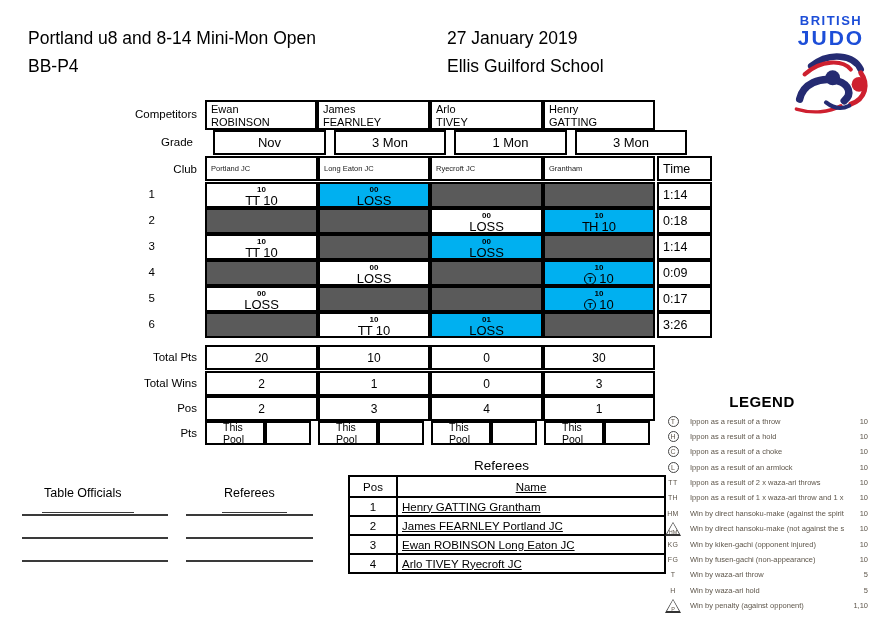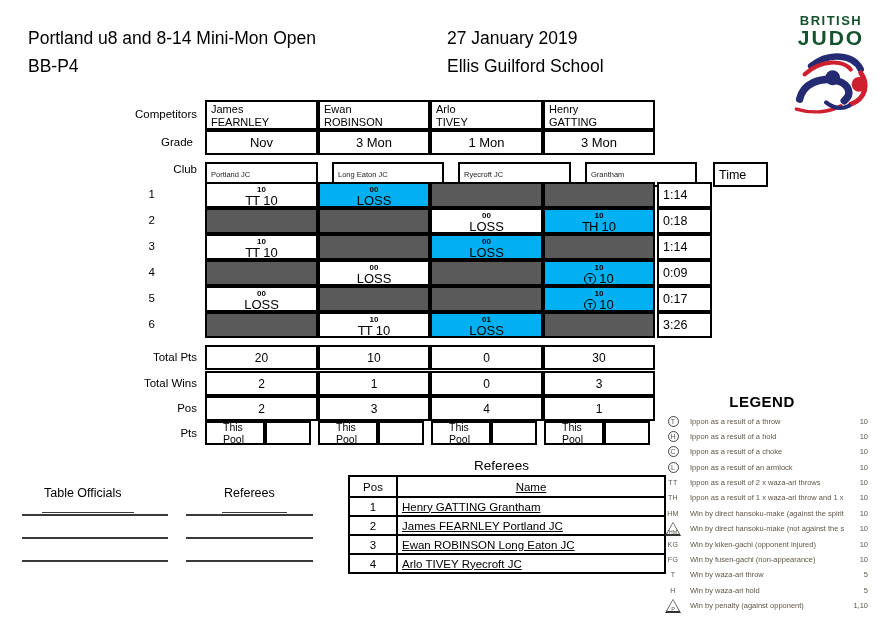--- a/index.html
+++ b/index.html
@@ -6,21 +6,21 @@
   .sheet{position:relative;width:891px;height:630px;background:#fff;
          font-family:"Liberation Sans",sans-serif;color:#000;overflow:hidden;}
   .abs{position:absolute;}
   .band{position:absolute;display:flex;align-items:stretch;}
   .cell{box-sizing:border-box;border:2px solid #000;background:#fff;overflow:hidden;}
   .c1{width:113px}.c2{width:112px}.c3{width:113px}.c4{width:112px}
   .ct{width:55px;margin-left:2px;}
   .grey{background:#5a5a5a;}
   .cyan{background:#00b0f0;}
   .namecell{padding:1px 4px;font-size:11px;line-height:13px;}
-  .gradecell{display:flex;align-items:center;justify-content:center;font-size:13px;}
+  .gradecell{display:flex;align-items:center;justify-content:center;font-size:13px;margin-left:8px;}
   .clubcell{display:flex;align-items:center;padding-left:4px;font-size:7.5px;color:#222;}
   .timecell{display:flex;align-items:center;padding-left:4px;font-size:12.5px;}
   .mcell{display:flex;flex-direction:column;align-items:center;justify-content:flex-start;}
   .sup{font-size:8px;line-height:9px;height:9px;margin-top:1px;font-weight:bold;}
   .main{font-size:13px;line-height:14px;display:flex;align-items:center;}
   .code{letter-spacing:-1px;margin-right:4px;}
   .circ-sm{display:inline-block;width:12px;height:12px;border:1.5px solid #000;border-radius:50%;
            font-size:8px;line-height:12px;text-align:center;box-sizing:border-box;margin-right:3px;font-weight:bold;}
   .totcell{display:flex;align-items:center;justify-content:center;font-size:12px;}
   .poolcell{width:60px;display:flex;align-items:center;padding-left:16px;font-size:10.5px;}
@@ -49,21 +49,21 @@
   .lcode{font-size:7px;color:#5e564b;letter-spacing:0.4px;}
   .tri{position:relative;width:17px;height:14px;display:inline-block;}
   .tri .t1{position:absolute;left:0;bottom:0;width:0;height:0;
            border-left:8.5px solid transparent;border-right:8.5px solid transparent;border-bottom:14px solid #333;}
   .tri .t2{position:absolute;left:2px;bottom:1.5px;width:0;height:0;
            border-left:6.5px solid transparent;border-right:6.5px solid transparent;border-bottom:11px solid #fff;}
   .tri .tl{position:absolute;left:0;bottom:1px;width:100%;text-align:center;
            font-size:5.5px;color:#5e564b;font-style:normal;}
   
   .title{position:absolute;font-size:17.5px;}
-  .logo{position:absolute;left:786px;top:14px;width:90px;text-align:center;color:#14532d;}
+  .logo{position:absolute;left:786px;top:14px;width:90px;text-align:center;color:#1d4ed8;}
   .logo .l1{font-size:13px;font-weight:bold;letter-spacing:1.5px;line-height:14px;}
   .logo .l2{font-size:21px;font-weight:bold;letter-spacing:2px;line-height:20px;}
 </style>
 </head>
 <body>
 
 <div class="sheet">
 
   <div class="title abs" style="left:28px;top:28px;">Portland u8 and 8-14 Mini-Mon Open</div>
   <div class="title abs" style="left:28px;top:56px;">BB-P4</div>
@@ -95,46 +95,46 @@
   <div class="numlabel" style="left:115px;top:240px;">3</div>
   <div class="numlabel" style="left:115px;top:266px;">4</div>
   <div class="numlabel" style="left:115px;top:292px;">5</div>
   <div class="numlabel" style="left:115px;top:318px;">6</div>
   <div class="rlabel" style="left:87px;top:351px;">Total Pts</div>
   <div class="rlabel" style="left:87px;top:377px;">Total Wins</div>
   <div class="rlabel" style="left:87px;top:402px;">Pos</div>
   <div class="rlabel" style="left:87px;top:427px;">Pts</div>
 
   <div class="band" style="left:205px;top:100px;height:30px;">
+    <div class="cell c2 namecell">
+      <div>Ewan</div>
+      <div>ROBINSON</div>
+    </div>
     <div class="cell c1 namecell">
       <div>James</div>
       <div>FEARNLEY</div>
-    </div>
-    <div class="cell c2 namecell">
-      <div>Ewan</div>
-      <div>ROBINSON</div>
     </div>
     <div class="cell c3 namecell">
       <div>Arlo</div>
       <div>TIVEY</div>
     </div>
     <div class="cell c4 namecell">
       <div>Henry</div>
       <div>GATTING</div>
     </div>
   </div>
 
   <div class="band" style="left:205px;top:130px;height:25px;">
     <div class="cell c1 gradecell">Nov</div>
     <div class="cell c2 gradecell">3 Mon</div>
     <div class="cell c3 gradecell">1 Mon</div>
     <div class="cell c4 gradecell">3 Mon</div>
   </div>
 
-  <div class="band" style="left:205px;top:162px;height:25px;gap:14px;">
+  <div class="band" style="left:205px;top:156px;height:25px;">
     <div class="cell c1 clubcell">Portland JC</div>
     <div class="cell c2 clubcell">Long Eaton JC</div>
     <div class="cell c3 clubcell">Ryecroft JC</div>
     <div class="cell c4 clubcell">Grantham</div>
     <div class="cell ct timecell">Time</div>
   </div>
 
   <div class="band" style="left:205px;top:182px;height:26px;">
     <div class="cell c1 mcell">
       <div class="sup">10</div>

